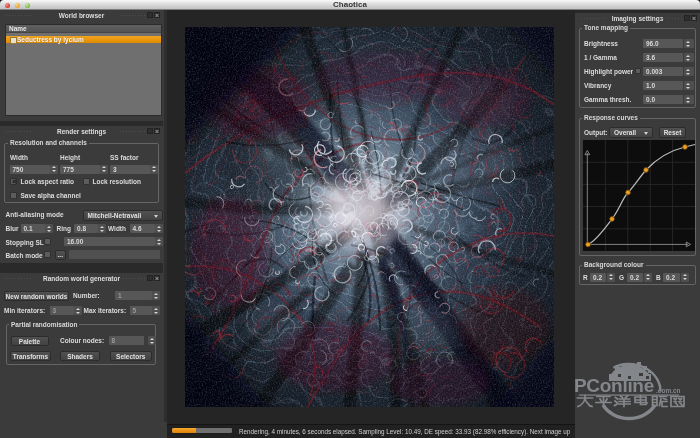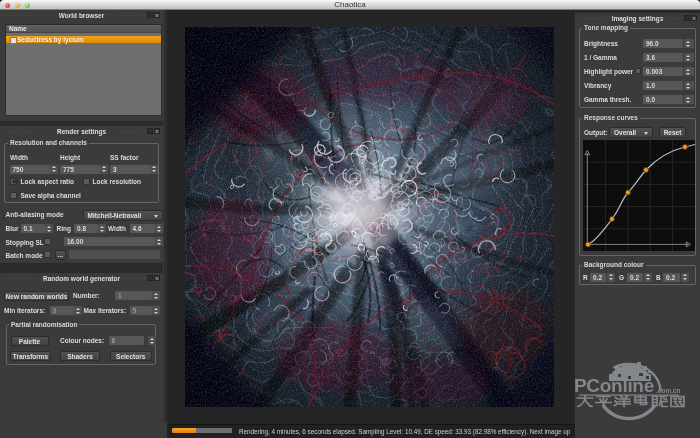--- a/index.html
+++ b/index.html
@@ -1,21 +1,21 @@
 <!DOCTYPE html>
 <html><head>
 <meta charset="utf-8">
 <style>
 * { margin:0; padding:0; box-sizing:border-box; }
 html,body { width:700px; height:438px; overflow:hidden; background:#161616; }
 body { font-family:"Liberation Sans", sans-serif; position:relative; }
 #win { position:absolute; left:0; top:0; width:700px; height:438px; background:#282828; border-radius:4px 4px 0 0; overflow:hidden; }
 #titlebar { position:absolute; left:0; top:0; width:700px; height:10px;
   background:linear-gradient(#f9f9f9,#d7d7d7 55%,#c3c3c3); border-bottom:1px solid #7d7d7d; }
-#titlebar .t { position:absolute; left:0; top:0; width:100%; text-align:center; font-size:8px; font-weight:normal; color:#343434; line-height:10px; }
+#titlebar .t { position:absolute; left:0; top:0; width:100%; text-align:center; font-size:8px; font-weight:bold; color:#343434; line-height:10px; }
 .light { position:absolute; top:2.5px; width:5px; height:5px; border-radius:50%; }
 #l1 { left:4.5px;  background:radial-gradient(circle at 35% 30%, #f9968c, #d23b30 70%); }
 #l2 { left:14.5px; background:radial-gradient(circle at 35% 30%, #fdd389, #e9a131 70%); }
 #l3 { left:24.5px; background:radial-gradient(circle at 35% 30%, #c6ef9a, #7ab648 70%); }
 #main { position:absolute; left:167px; top:10px; width:408px; height:428px; background:#252525; }
 
 #ldock { position:absolute; left:0; top:10px; width:167px; height:428px; background:#3b3b3b; }
 #ldocksep { position:absolute; left:163.5px; top:0px; width:3.5px; height:412px; background:#2e2e2e; }
 .panel { top:1px; }
 .panel { position:absolute; left:0; width:163px; background:#3b3b3b; }

